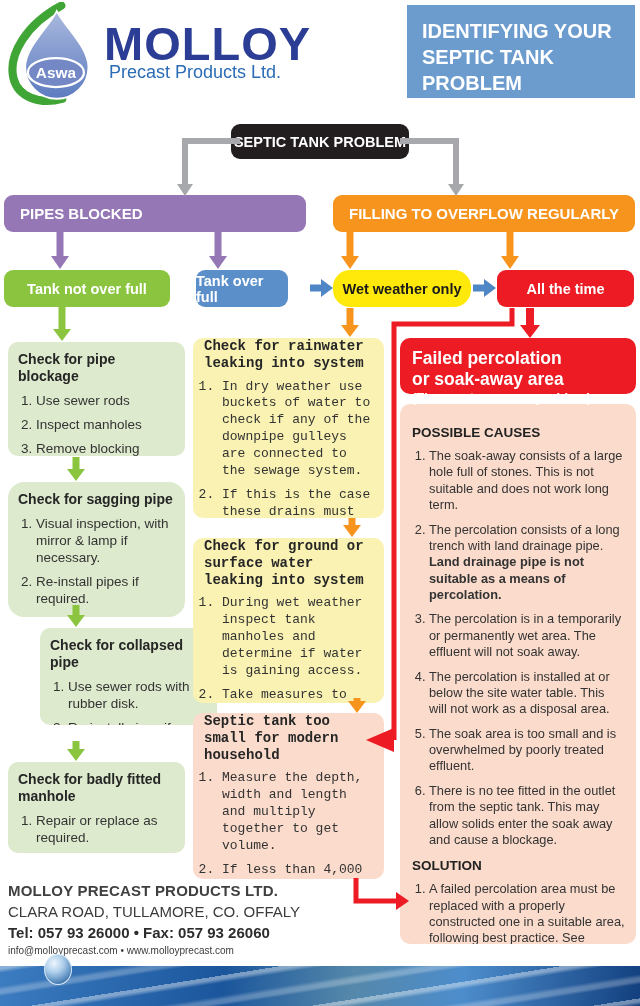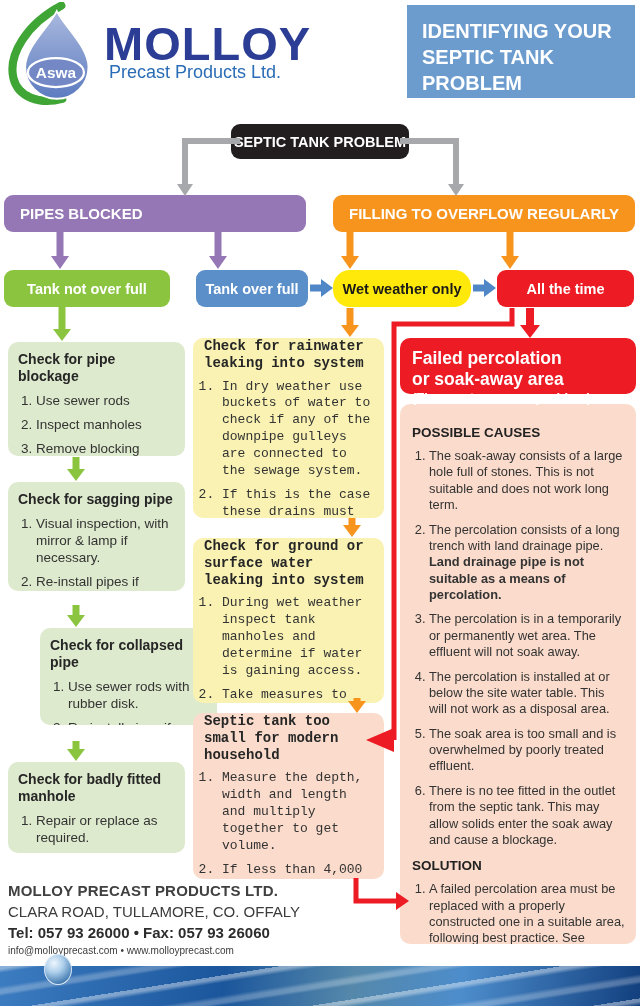--- a/index.html
+++ b/index.html
@@ -13,34 +13,34 @@
              font-weight:bold;font-size:20px;line-height:26px;padding:13px 0 0 15px;box-sizing:border-box;}
   
   .node{display:flex;align-items:center;box-sizing:border-box;border-radius:9px;font-weight:bold;z-index:2;}
   .root-box{left:231px;top:124px;width:178px;height:35px;background:#221e1f;color:#fff;
             font-size:14.5px;justify-content:center;}
   .bar{top:195px;height:37px;background:#9577b5;color:#fff;font-size:15px;padding-left:16px;}
   .bar-left{left:4px;width:302px;}
   .bar-right{left:333px;width:302px;background:#f7941e;}
   .cond{top:270px;height:37px;color:#fff;font-size:14.5px;justify-content:center;}
   .cond-green{left:4px;width:166px;background:#8bc53f;}
-  .cond-blue{left:196px;width:112px;background:#5b8fc9;}
+  .cond-blue{left:196px;width:92px;background:#5b8fc9;}
   .cond-yellow{left:333px;width:138px;background:#ffe90a;color:#1a1a1a;border-radius:17px;}
   .cond-red{left:497px;width:137px;background:#ec1b24;}
   
   .note{box-sizing:border-box;border-radius:10px;padding:9px 10px;overflow:hidden;z-index:2;}
   .note h3{margin:0 0 6px 0;font-size:14px;line-height:1.2;color:#262626;}
   .note ol{margin:0;padding-left:18px;color:#333;}
   .note li{margin-top:7px;}
   .green-note{left:8px;width:177px;background:#deeacd;}
   .green-note ol{font-size:13.5px;line-height:1.26;}
   .mid-note{left:193px;width:191px;background:#f9f2b3;padding:0 11px;font-family:Liberation Mono, monospace;}
   .mid-note ol{font-size:13px;line-height:1.3;}
   .pink-note{background:#fbdccc;}
-  #l1{top:342px;height:114px;} #l2{top:482px;height:109px;}
+  #l1{top:342px;height:114px;} #l2{top:482px;height:135px;border-radius:16px;}
   #l3{top:628px;height:97px;margin-left:32px;} #l4{top:762px;height:91px;}
   #m1{top:338px;height:180px;} #m2{top:538px;height:165px;} #m3{top:713px;height:166px;}
   
   .rc-header{left:400px;top:338px;width:236px;height:56px;background:#ec1b24;border-radius:10px;
              color:#fff;padding:10px 12px;box-sizing:border-box;z-index:3;}
   .rc-header .big{font-size:17.5px;font-weight:bold;line-height:21px;}
   .rc-header .small{font-size:13px;font-weight:bold;line-height:16px;}
   .rc-body{left:400px;top:404px;width:236px;height:540px;background:#fbdccc;border-radius:10px;
            box-sizing:border-box;padding:21px 11px 8px 12px;overflow:hidden;z-index:2;}
   .rc-body h4{margin:0 0 2px 0;font-size:13.5px;color:#222;}

